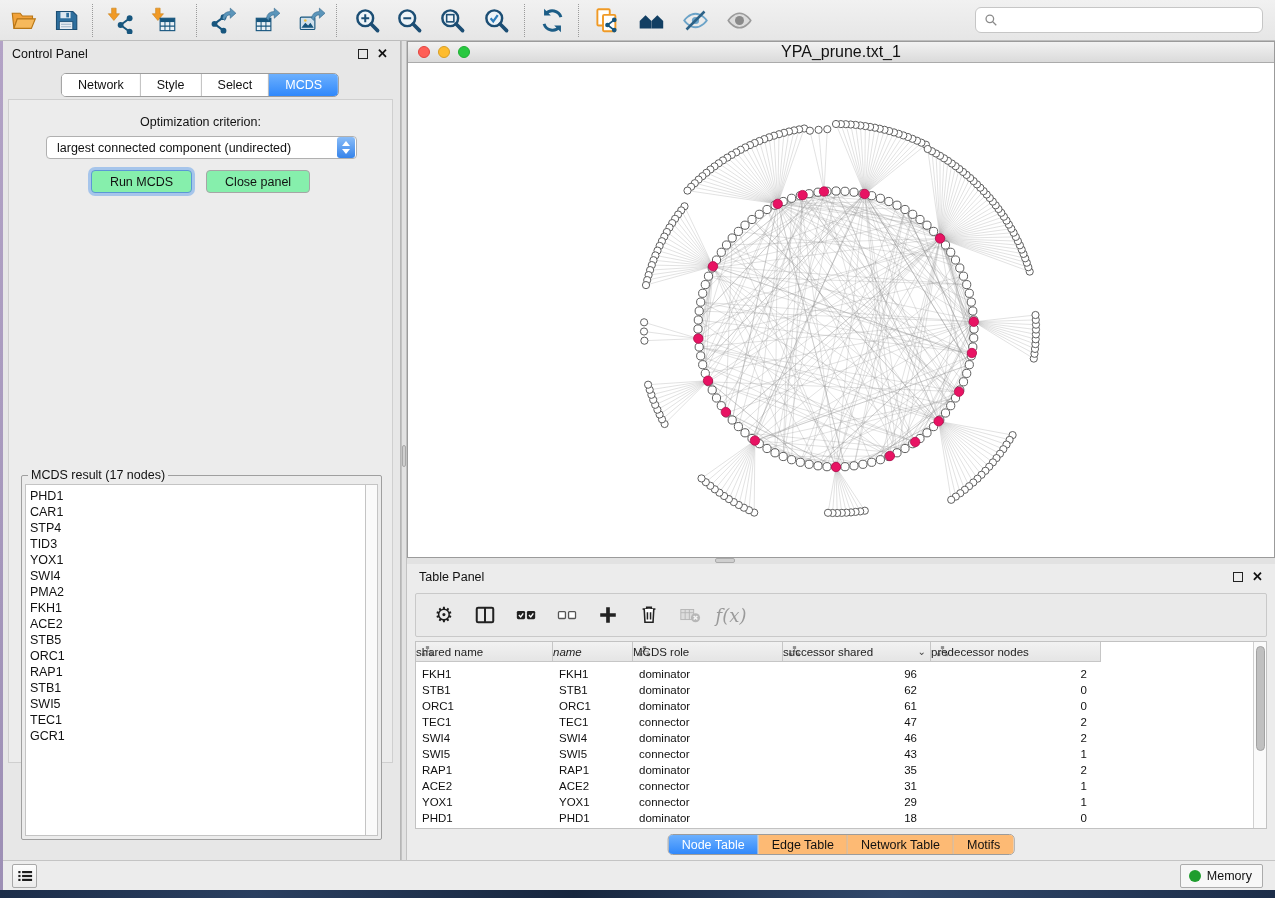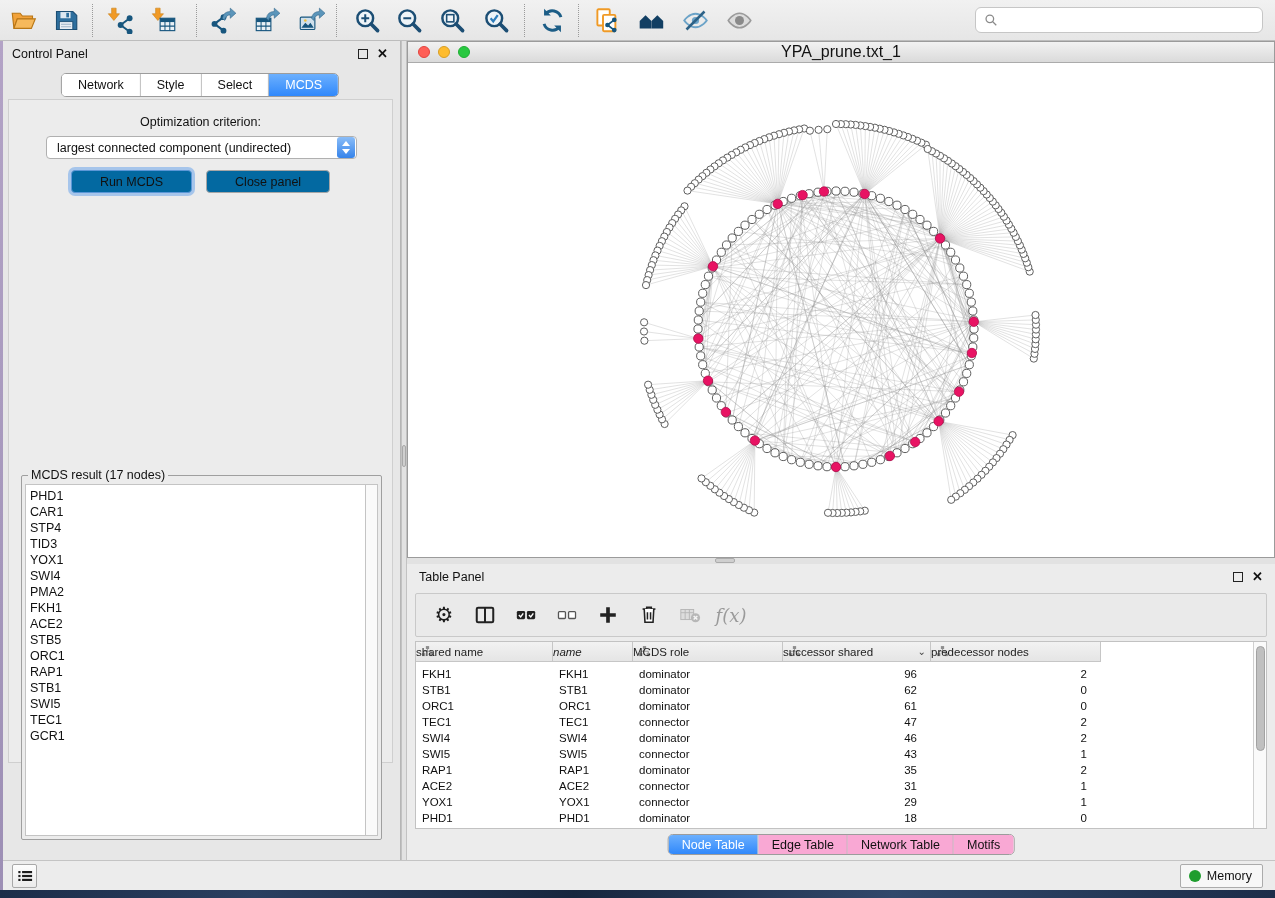--- a/index.html
+++ b/index.html
@@ -37,22 +37,22 @@
   #cp-content { position:absolute; left:8px; top:58px; width:385px; height:664px;
     background:#ececec; border:1px solid #cfcfcf; }
   #opt-label { position:absolute; top:15px; width:100%; text-align:center; font-size:12.5px; color:#111; }
   #dropdown { position:absolute; left:37px; top:36px; width:311px; height:23px; background:#fff;
     border:1px solid #b0b0b0; border-radius:4px; display:flex; align-items:center; }
   #dropdown .dd-text { flex:1; font-size:12.5px; padding-left:10px; color:#111; white-space:nowrap; }
   #dropdown .stepper { width:18px; height:21px; border-radius:3px; margin-right:1px;
     background:linear-gradient(#8abdf8,#3583ea); display:flex; flex-direction:column;
     align-items:center; justify-content:center; gap:1px; }
   .btn-row { position:absolute; top:70px; width:100%; display:flex; justify-content:center; gap:14px; }
-  .mac-btn { font-size:12.5px; font-family:"Liberation Sans",sans-serif; color:#111; background:#0369a1;
-    border:1px solid #a6a6a6; border-radius:4px; padding:3px 28px; height:23px; cursor:default; }
+  .mac-btn { font-size:12.5px; font-family:"Liberation Sans",sans-serif; color:#111; background:#86efac;
+    border:1px solid #a6a6a6; border-radius:4px; padding:3px 18px; height:23px; cursor:default; }
   .mac-btn.focused { border-color:#5c97d6; box-shadow:0 0 0 3px rgba(110,165,235,.55); }
   #result-box { position:absolute; left:12px; top:368px; width:361px; height:372px;
     border:1px solid #9f9f9f; border-radius:2px; background:#ececec; }
   #result-box legend { font-size:12.5px; color:#111; margin-left:6px; padding:0 3px; }
   #result-list { position:absolute; left:3px; top:2px; width:341px; height:352px; background:#fff;
     border:1px solid #c4c4c4; border-right:none; overflow:hidden; padding:3px 0 0 4px; }
   .result-item { font-size:12.5px; color:#111; line-height:16px; }
   #list-scroll { position:absolute; right:3px; top:2px; width:13px; height:352px; background:#fafafa;
     border:1px solid #c4c4c4; }
 
@@ -98,21 +98,21 @@
   .tr { display:flex; height:16px; }
   .td { font-size:11.5px; color:#111; line-height:16px; white-space:nowrap; }
   .td.num { text-align:right; }
   #tbl-scroll { position:absolute; right:0; top:0; width:13px; height:100%; background:#fafafa;
     border-left:1px solid #d0d0d0; }
   #tbl-thumb { position:absolute; left:1.5px; top:4px; width:9px; height:105px; background:#c0c0c0;
     border:1px solid #a2a2a2; border-radius:5px; }
   #tp-tabs { position:absolute; top:270px; left:50%; transform:translateX(-50%); display:flex;
     border:1px solid #9c9c9c; border-radius:5px; overflow:hidden; height:21px; background:#fff; }
   .tp-tab { font-size:12.5px; color:#111; padding:0 13px; display:flex; align-items:center;
-    background:#f9a8d4; border-right:1px solid #b9b9b9; cursor:default; }
+    background:#fdba74; border-right:1px solid #b9b9b9; cursor:default; }
   .tp-tab:last-child { border-right:none; }
   .tp-tab.active { background:linear-gradient(#6cb0fe,#3088fb); color:#fff; }
 
   
   #status-bar { position:absolute; left:0; top:860px; width:1275px; height:30px; background:#ececec;
     border-top:1px solid #c4c4c4; }
   #list-btn { position:absolute; left:12px; top:3px; width:25px; height:24px;
     background:linear-gradient(#fdfdfd,#ebebeb); border:1px solid #a8a8a8; border-radius:2px;
     display:flex; align-items:center; justify-content:center; }
   #memory-btn { position:absolute; right:12px; top:3px; height:24px; padding:0 10px 0 8px;

